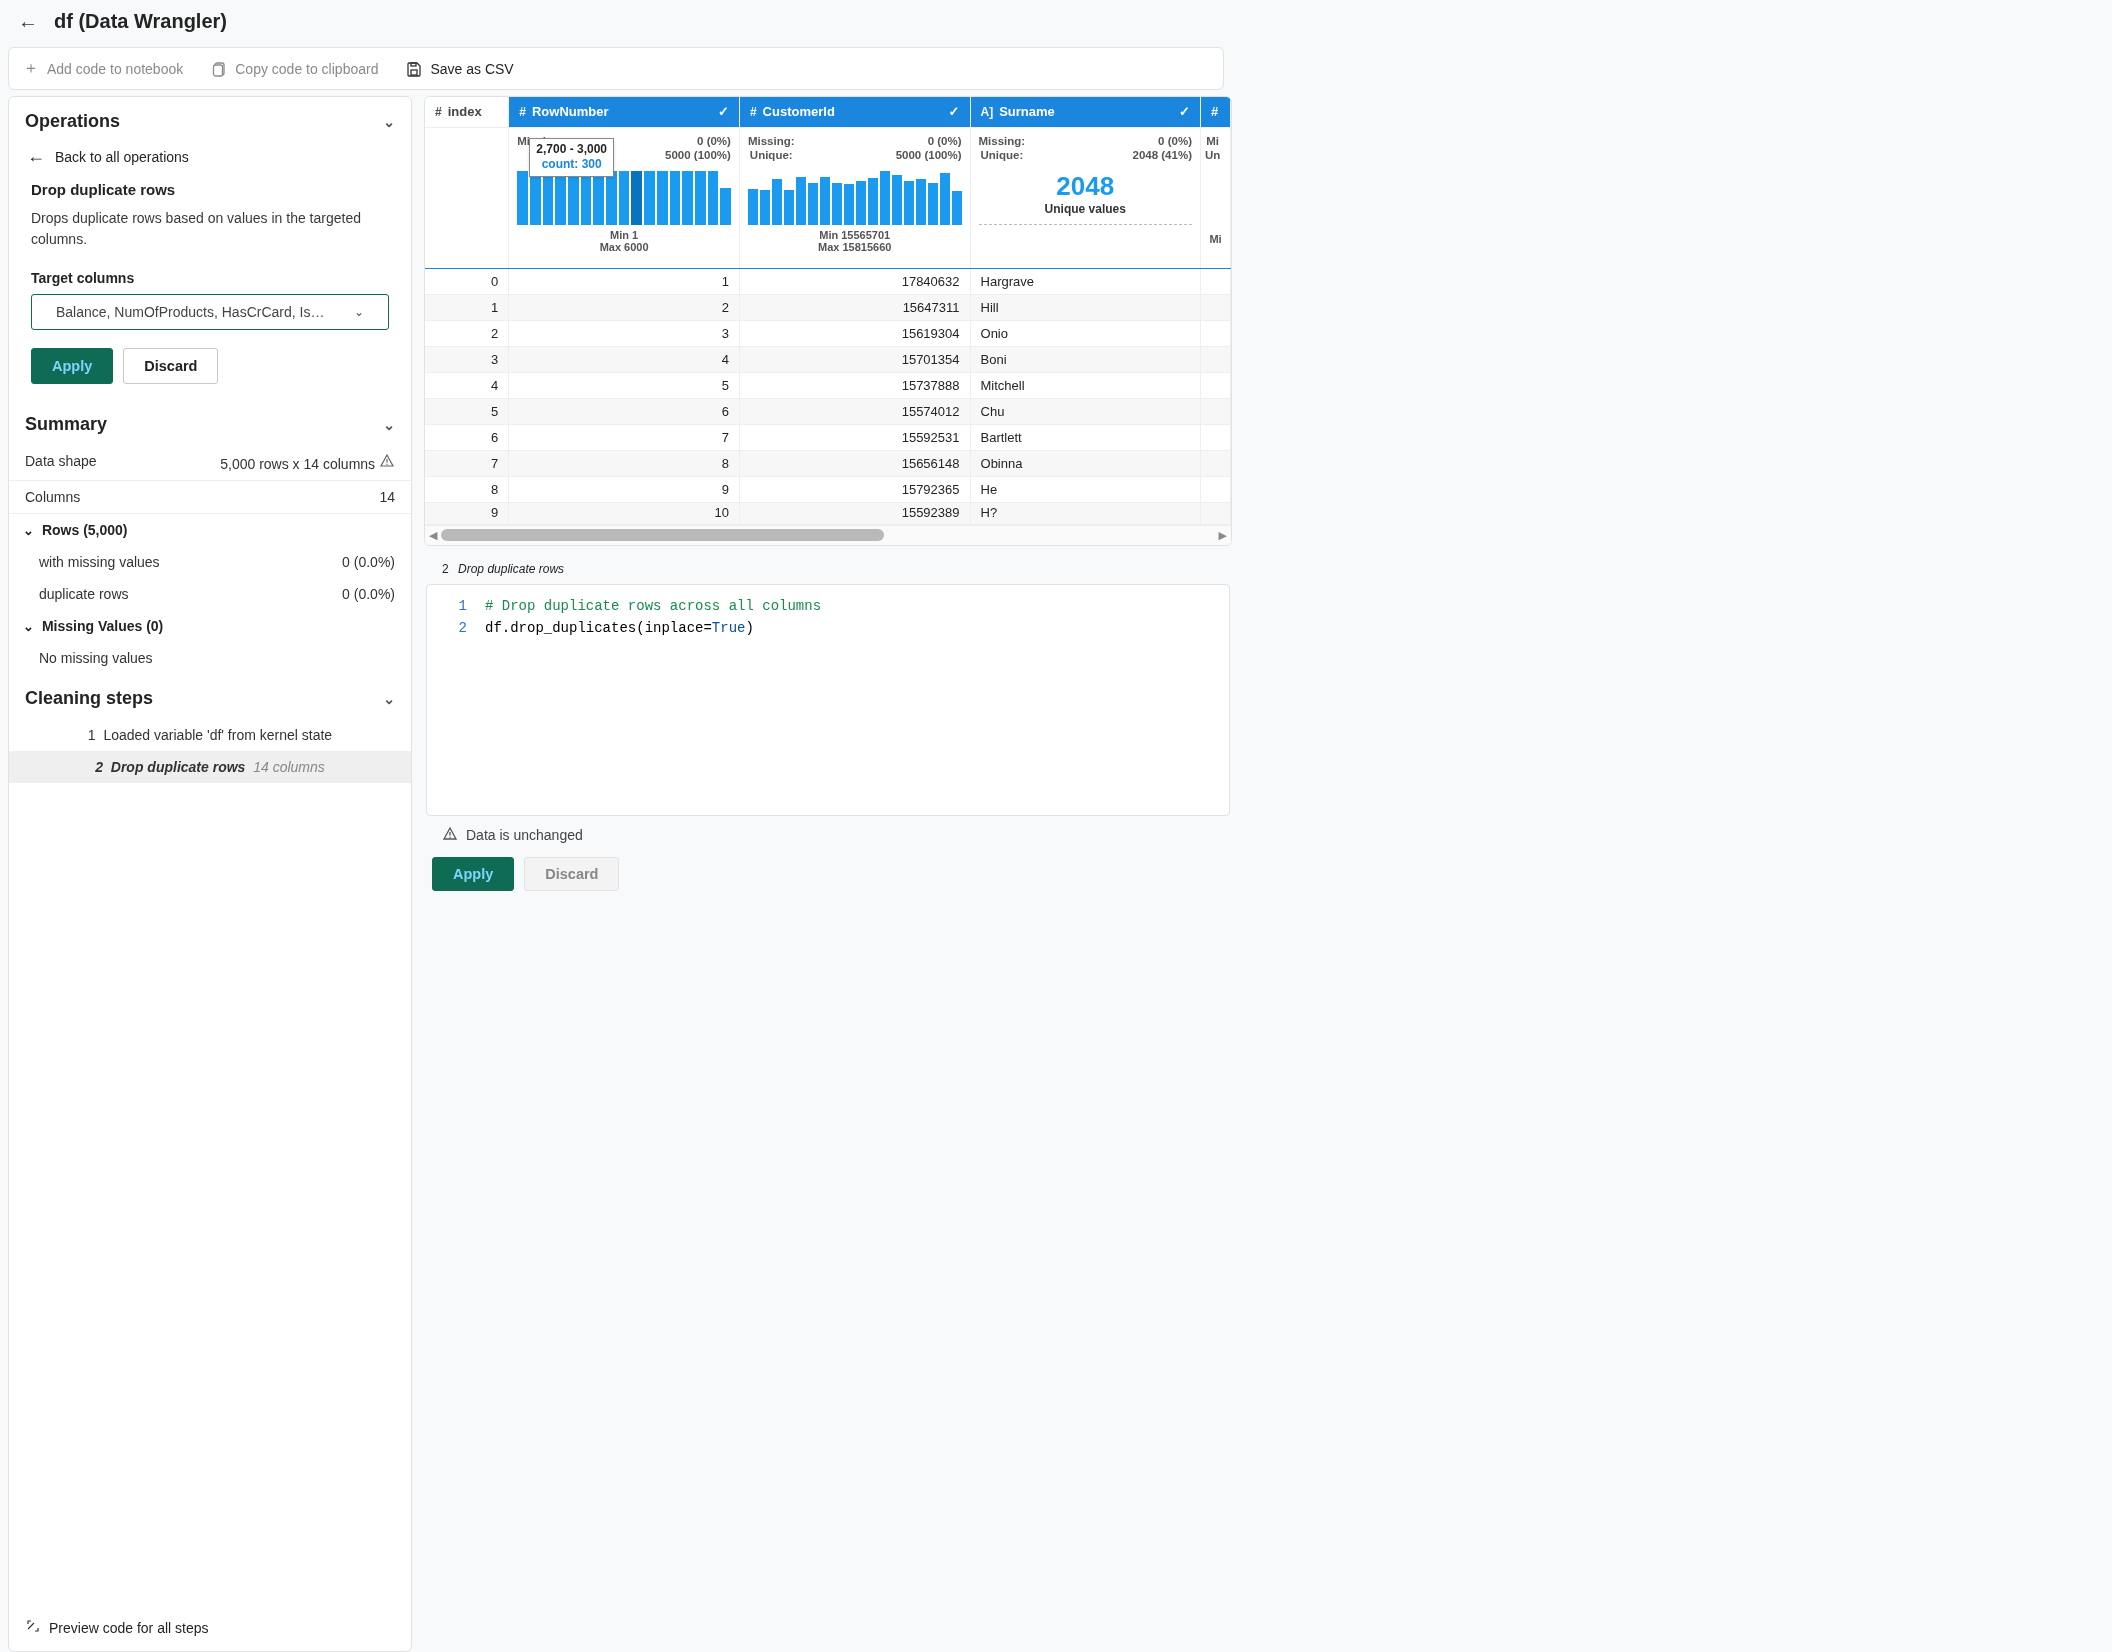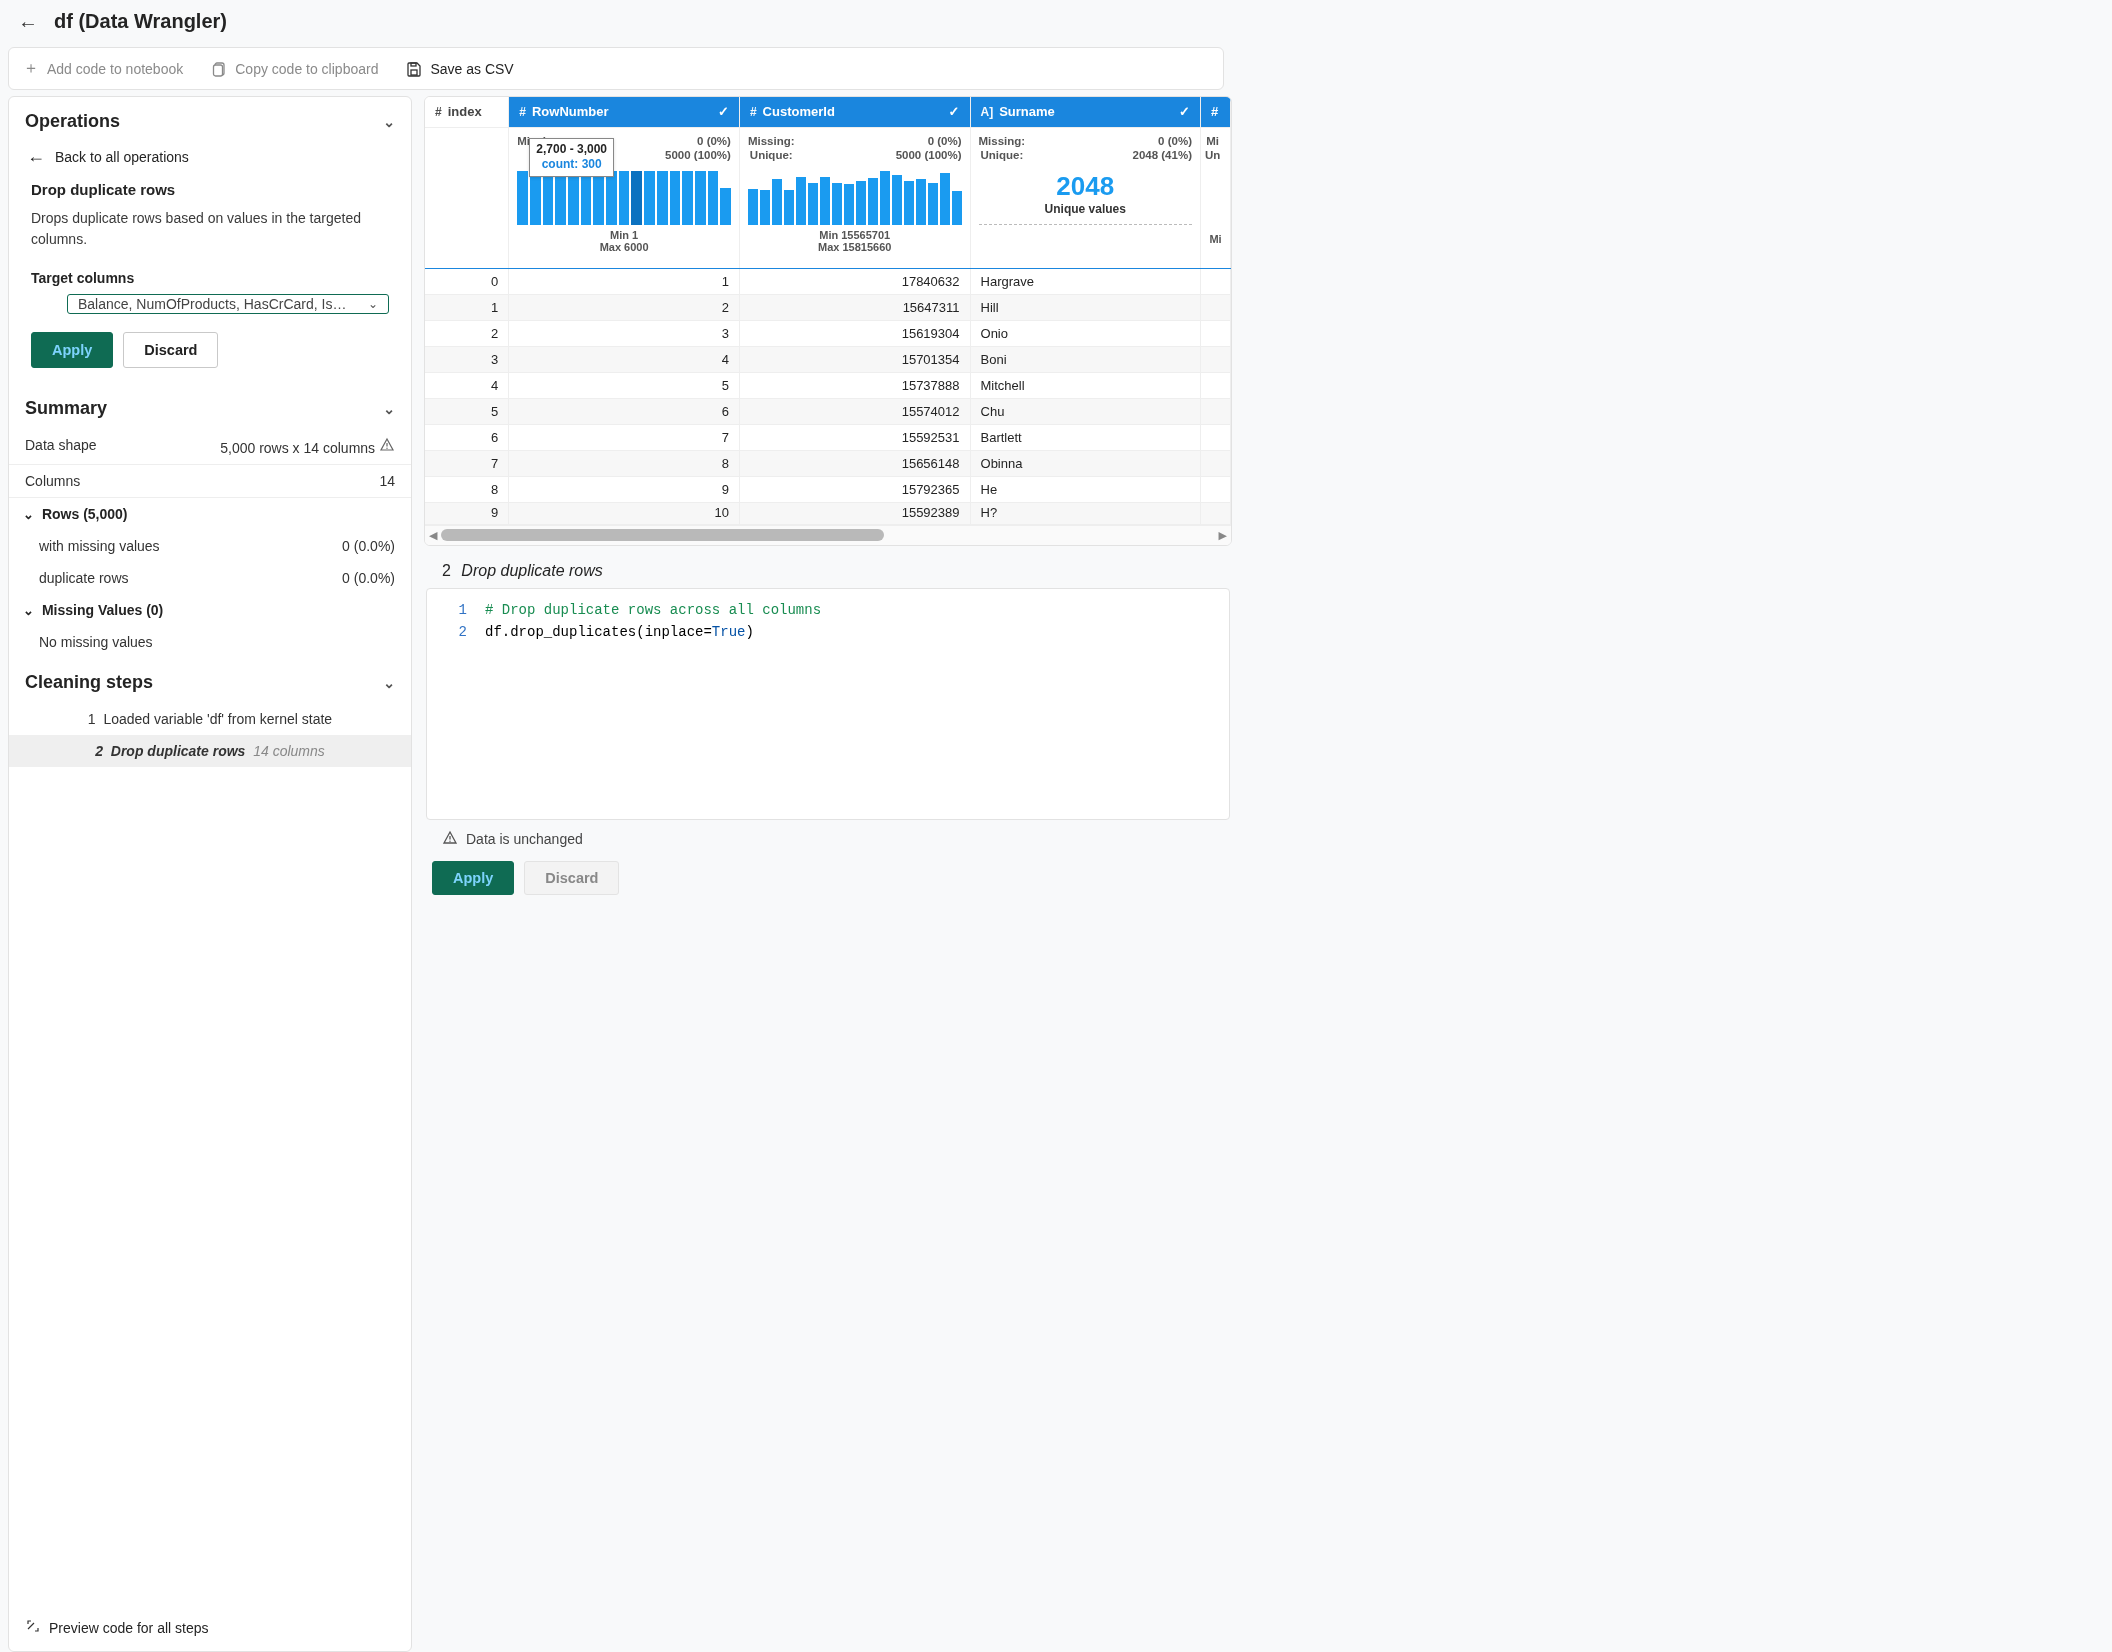--- a/index.html
+++ b/index.html
@@ -24,21 +24,21 @@
   
   .left { width: 404px; background: #fff; border: 1px solid #e2e2e2; border-radius: 6px; margin: 0 0 0 8px; overflow-y: auto; display: flex; flex-direction: column; }
   .sect-head { display: flex; align-items: center; justify-content: space-between; padding: 14px 16px 10px; font-size: 18px; font-weight: 600; cursor: pointer; }
   .sect-head .chev { font-size: 14px; color: #555; }
   .back-row { display: flex; align-items: center; gap: 10px; padding: 4px 18px 14px; cursor: pointer; }
   .back-row .arrow { font-size: 18px; }
   .op-block { padding: 0 22px 16px; }
   .op-title { font-weight: 600; font-size: 15px; margin-bottom: 10px; }
   .op-desc { font-size: 14px; color: #3a3a3a; line-height: 1.5; margin-bottom: 20px; }
   .field-label { font-weight: 600; font-size: 14px; margin-bottom: 8px; }
-  .select { border: 1.5px solid #0F6B53; border-radius: 3px; height: 20px; display: flex; align-items: center; justify-content: space-between; padding: 0 10px; color: #444; cursor: pointer; margin-left: 36px; }
+  .select { border: 1.5px solid #0F6B53; border-radius: 3px; height: 36px; display: flex; align-items: center; justify-content: space-between; padding: 0 24px; color: #444; cursor: pointer; }
   .select .chev { font-size: 12px; color: #555; }
   .btn-row { display: flex; gap: 10px; margin-top: 18px; }
   .btn { height: 36px; padding: 0 20px; border-radius: 3px; font-size: 14.5px; font-weight: 600; cursor: pointer; }
   .btn.primary { background: #0F6B53; color: #7dd3fc; border: 1px solid #0F6B53; }
   .btn.secondary { background: #fff; color: #222; border: 1px solid #c9c9c9; }
 
   .kv-row { display: flex; justify-content: space-between; padding: 8px 16px; font-size: 14px; color: #333; }
   .kv-row.border { border-bottom: 1px solid #eee; }
   .sub-head { display: flex; align-items: center; gap: 8px; padding: 8px 14px; font-weight: 600; font-size: 14px; cursor: pointer; }
   .sub-head .chev { font-size: 13px; }
@@ -83,21 +83,21 @@
   .data-row td.num { text-align: right; }
   .data-row td.txt { text-align: left; }
   .last-row td { height: 18px; overflow: hidden; vertical-align: top; padding-top: 2px;}
   .hscroll { height: 20px; background: #fafafa; position: relative; border-top: 1px solid #eee; }
   .hscroll .tri { position: absolute; top: 3px; font-size: 11px; color: #888; }
   .hscroll .tri.l { left: 4px; }
   .hscroll .tri.r { right: 4px; }
   .hscroll .thumb { position: absolute; left: 16px; width: 55%; top: 3px; height: 12px; background: #b9b9b9; border-radius: 6px; }
 
   
-  .code-head { padding: 8px 18px 8px; font-size: 16px; }
+  .code-head { padding: 8px 18px 8px; font-size: 12px; }
   .code-head .num { font-weight: 400; margin-right: 6px; }
   .code-head .name { font-style: italic; }
   .code-box { background: #fff; border: 1px solid #e2e2e2; border-radius: 4px; padding: 10px 12px; font-family: Consolas, 'Courier New', monospace; font-size: 14px; line-height: 1.6; height: 232px; margin: 0 2px;}
   .code-line { display: flex; }
   .ln { width: 28px; text-align: right; color: #3072c4; margin-right: 18px; }
   .c-comment { color: #188c51; }
   .c-bool { color: #0451a5; }
   .c-fn { color: #000; }
 
   .status-row { display: flex; align-items: center; gap: 8px; padding: 10px 18px 8px; font-size: 14px; color: #444; }

